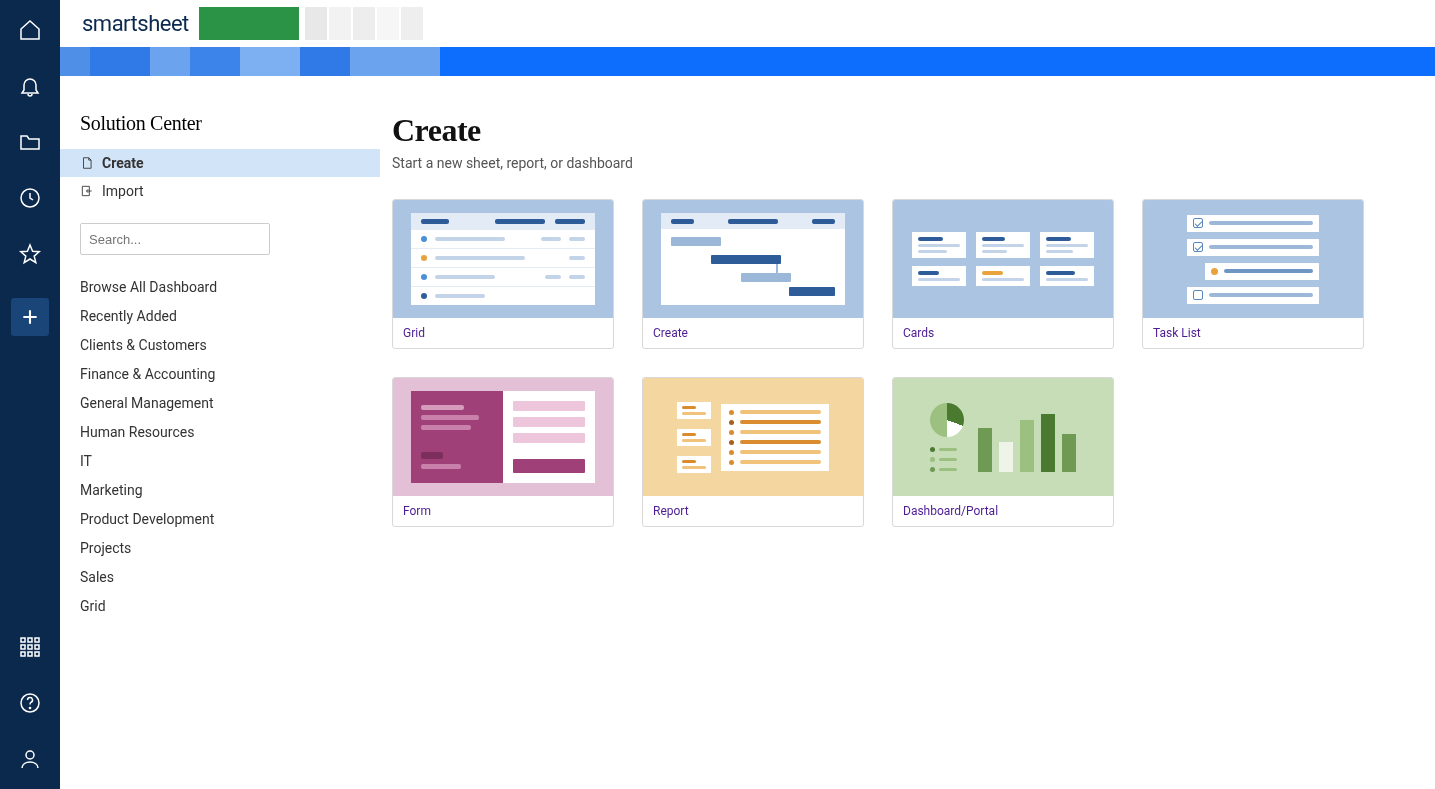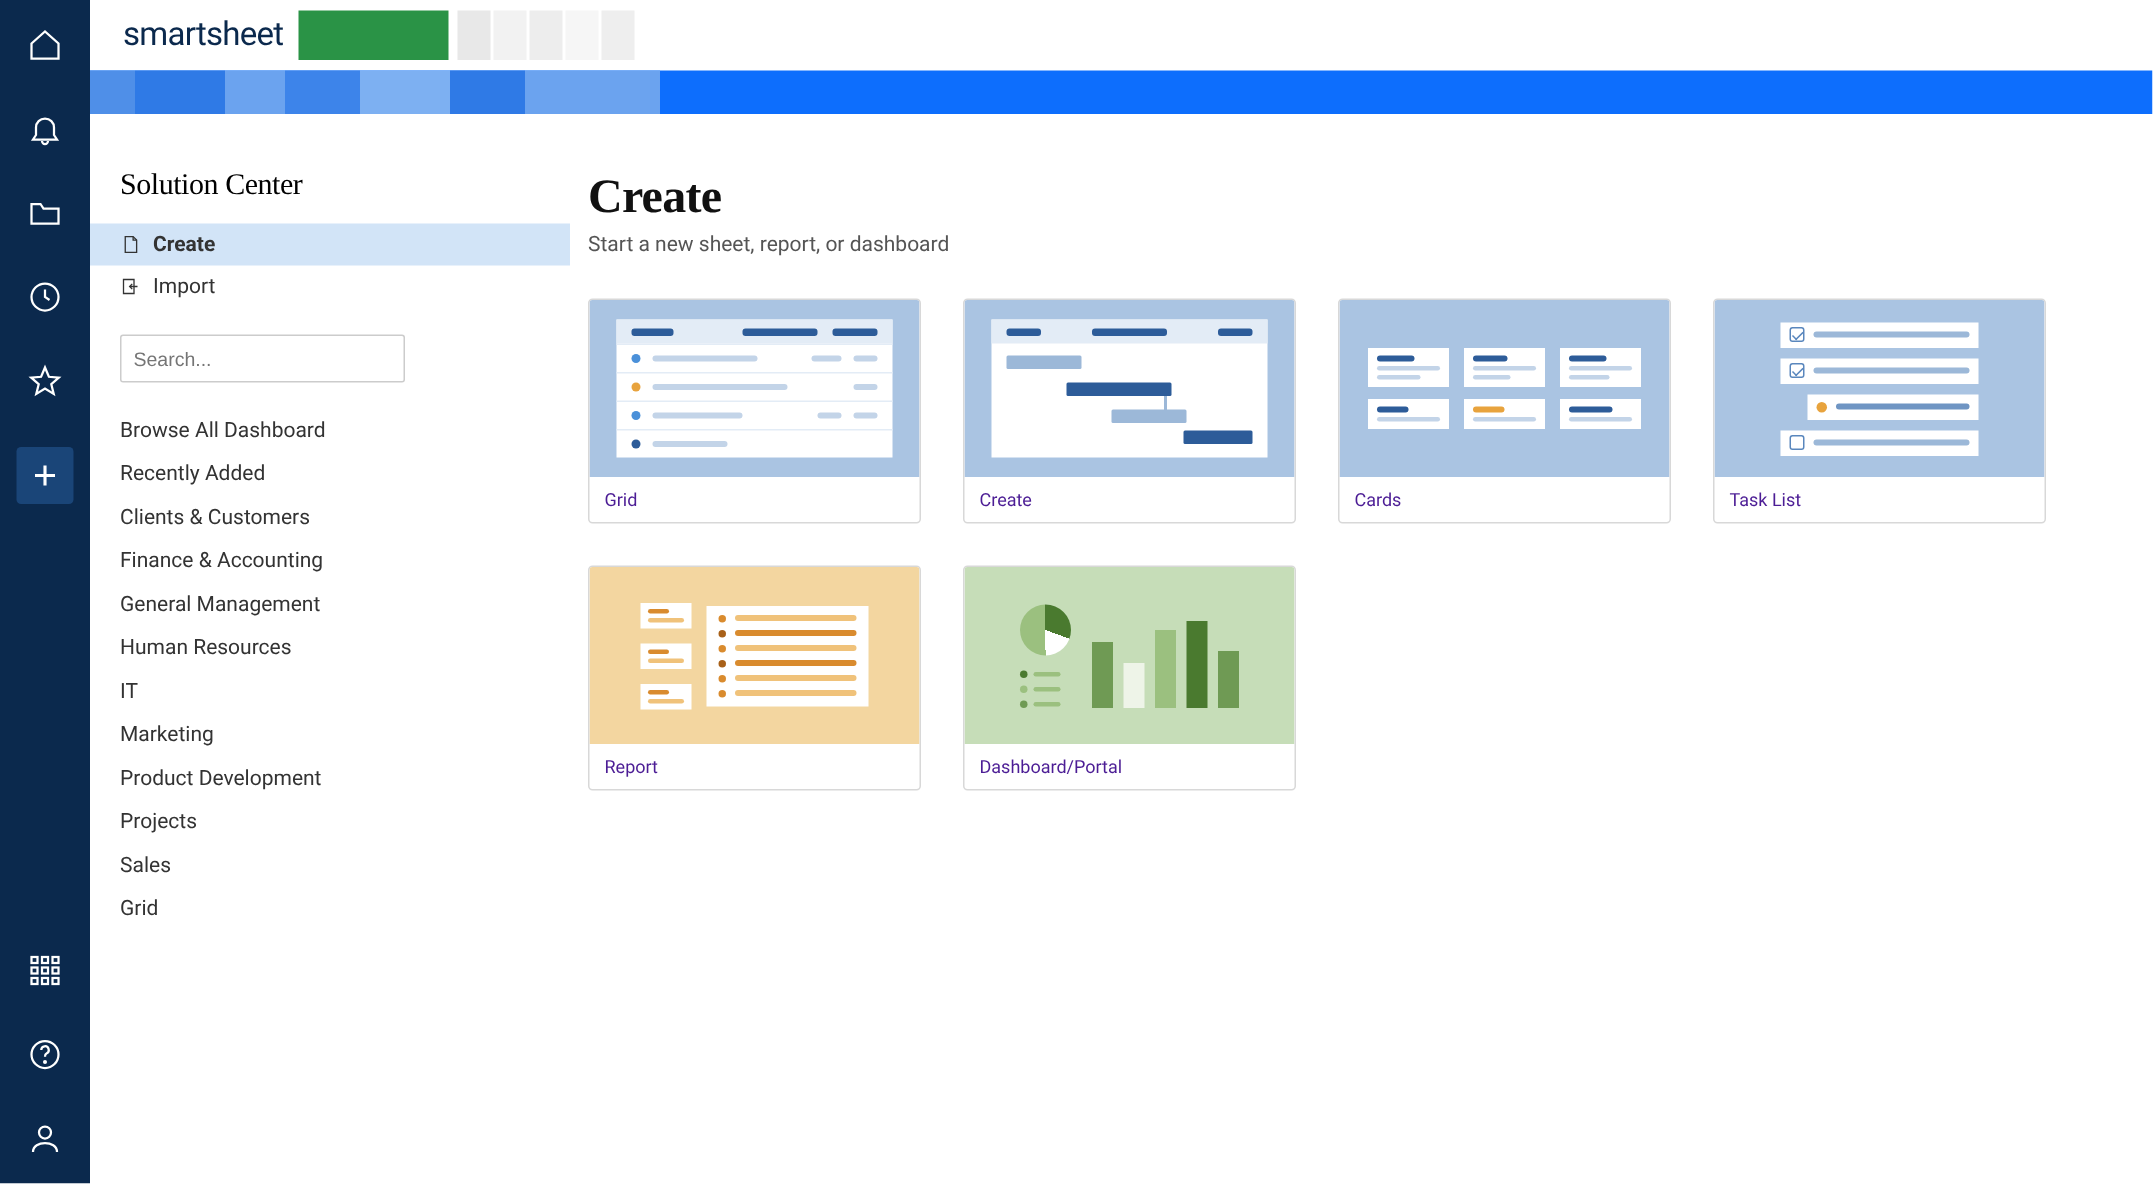--- a/index.html
+++ b/index.html
@@ -420,20 +420,42 @@
                 </div>
               <div class="mock-task">
                   <div class="chk"></div>
                   <div class="txt"></div>
                 </div>
             </div>
           </div>
           <div class="tpl-card-label">Task List</div>
         </div>
 
+        <div class="tpl-card">
+          <div class="tpl-card-preview prev-form">
+            <div class="mock-form">
+              <div class="left">
+                <span style="width:60%;background:#d59cbb"></span>
+                <span style="width:80%"></span>
+                <span style="width:70%"></span>
+                <div style="flex:1"></div>
+                <span style="width:30%;height:7px;background:#7c2f5c"></span>
+                <span style="width:55%"></span>
+              </div>
+              <div class="right">
+                <div class="fld"></div>
+                  <div class="fld"></div>
+                  <div class="fld"></div>
+                <div style="flex:1"></div>
+                <div class="fld" style="height:14px;background:#a04078"></div>
+              </div>
+            </div>
+          </div>
+          <div class="tpl-card-label">Form</div>
+        </div>
 
         <div class="tpl-card">
           <div class="tpl-card-preview prev-report" style="position:relative">
             <div class="mock-report-wrap">
               <div class="mock-report-side">
                 <div class="mock-report-chip">
                     <span style="background:#d98b2e;width:60%"></span>
                     <span style="background:#f0c27a"></span>
                   </div>
                 <div class="mock-report-chip">

